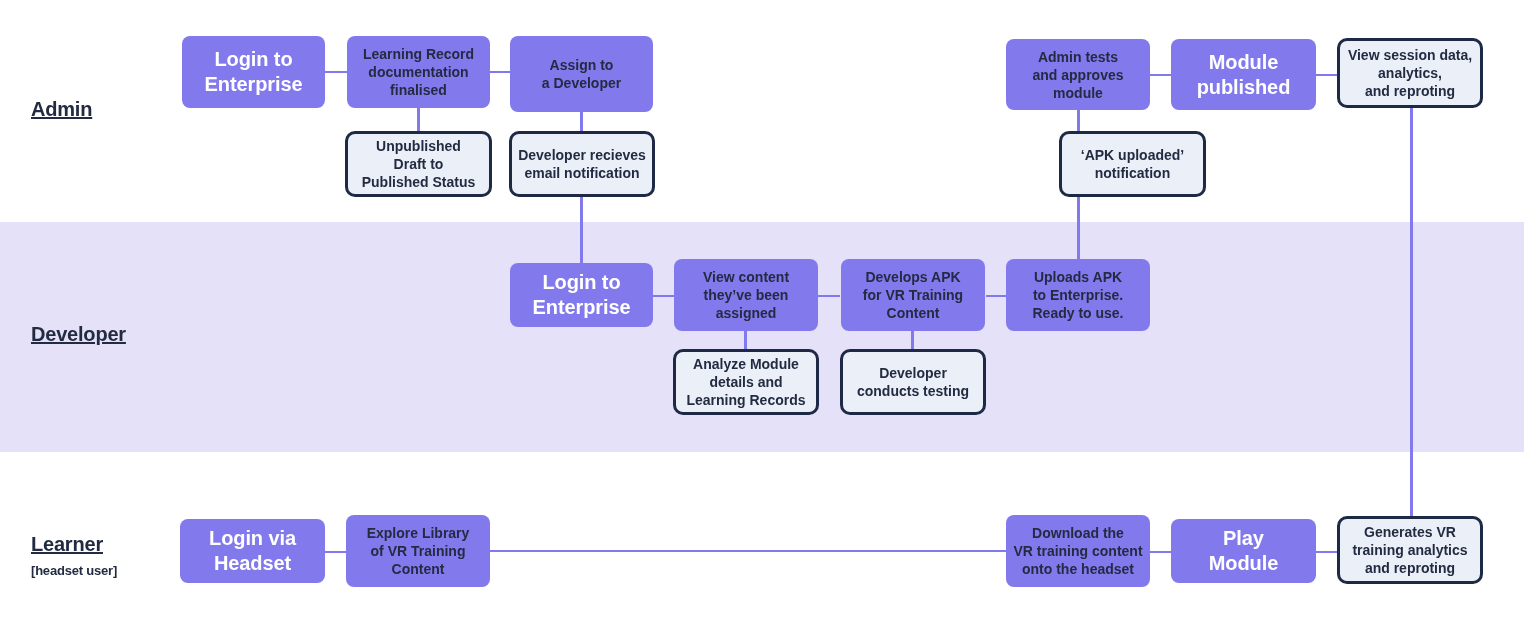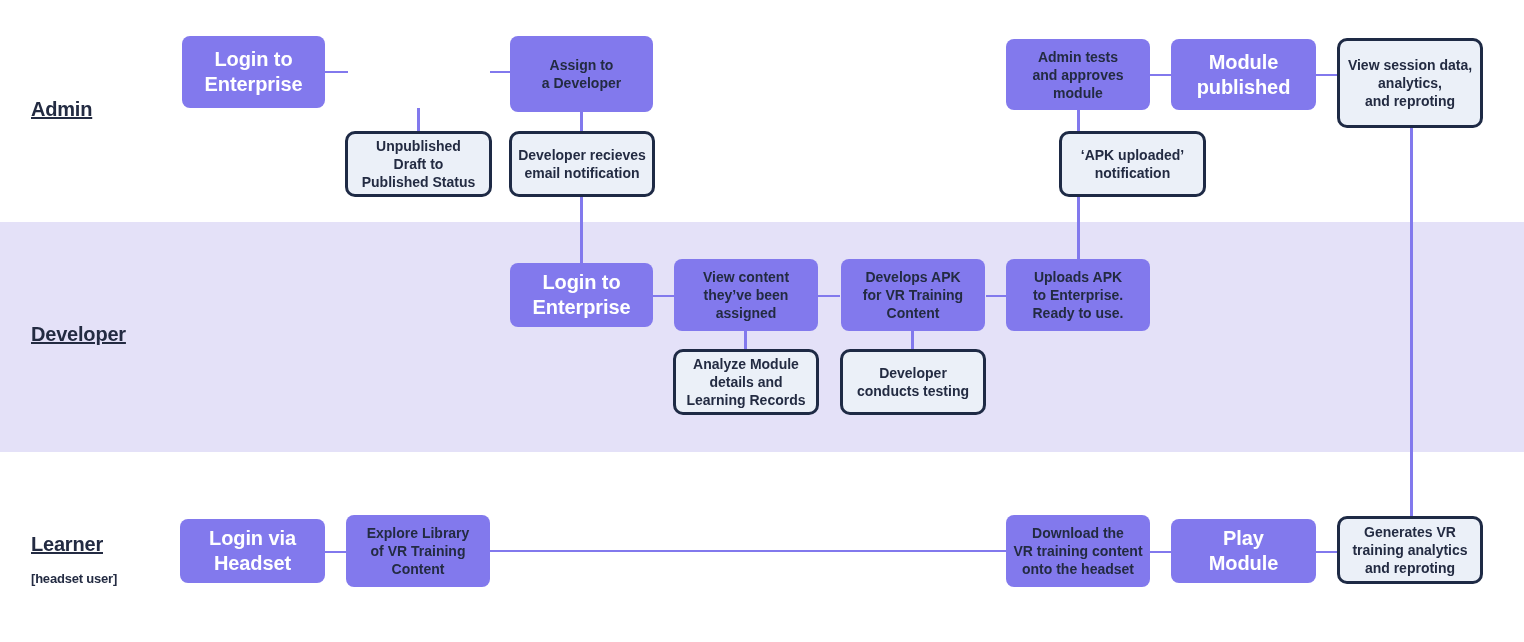--- a/index.html
+++ b/index.html
@@ -44,21 +44,21 @@
     display: block;
     font-size: 20px;
     line-height: 32px;
     text-decoration: underline;
   }
   .lane-title .lane-title-sub {
     display: block;
     font-size: 13px;
     line-height: 18px;
     font-weight: bold;
-    margin-top: 10px;
+    margin-top: 2px;
   }
   #lane-title-admin     { left: 31px; top: 93px; }
   #lane-title-developer { left: 31px; top: 318px; }
   #lane-title-learner   { left: 31px; top: 528px; }
 
   
   .conn {
     position: absolute;
     background: #8279ED;
   }
@@ -149,20 +149,25 @@
   <div class="lane-title" id="lane-title-learner">
     <span class="lane-title-main">Learner</span>
     <span class="lane-title-sub">[headset user]</span>
   </div>
 
   <div class="node filled-primary" style="left:182px; top:36px; width:143px; height:72px;">
     <span class="node-text">Login to
 Enterprise</span>
   </div>
 
+  <div class="node filled-secondary" style="left:347px; top:36px; width:143px; height:72px;">
+    <span class="node-text">Learning Record
+documentation
+finalised</span>
+  </div>
 
   <div class="node filled-secondary" style="left:510px; top:36px; width:143px; height:76px;">
     <span class="node-text">Assign to
 a Developer</span>
   </div>
 
   <div class="node outlined" style="left:345px; top:131px; width:147px; height:66px;">
     <span class="node-text">Unpublished
 Draft to
 Published Status</span>
@@ -182,21 +187,21 @@
   <div class="node outlined" style="left:1059px; top:131px; width:147px; height:66px;">
     <span class="node-text">‘APK uploaded’
 notification</span>
   </div>
 
   <div class="node filled-primary" style="left:1171px; top:39px; width:145px; height:71px;">
     <span class="node-text">Module
 published</span>
   </div>
 
-  <div class="node outlined" style="left:1337px; top:38px; width:146px; height:90px;">
+  <div class="node outlined" style="left:1337px; top:38px; width:146px; height:70px;">
     <span class="node-text">View session data,
 analytics,
 and reproting</span>
   </div>
 
   <div class="node filled-primary" style="left:510px; top:263px; width:143px; height:64px;">
     <span class="node-text">Login to
 Enterprise</span>
   </div>
 

